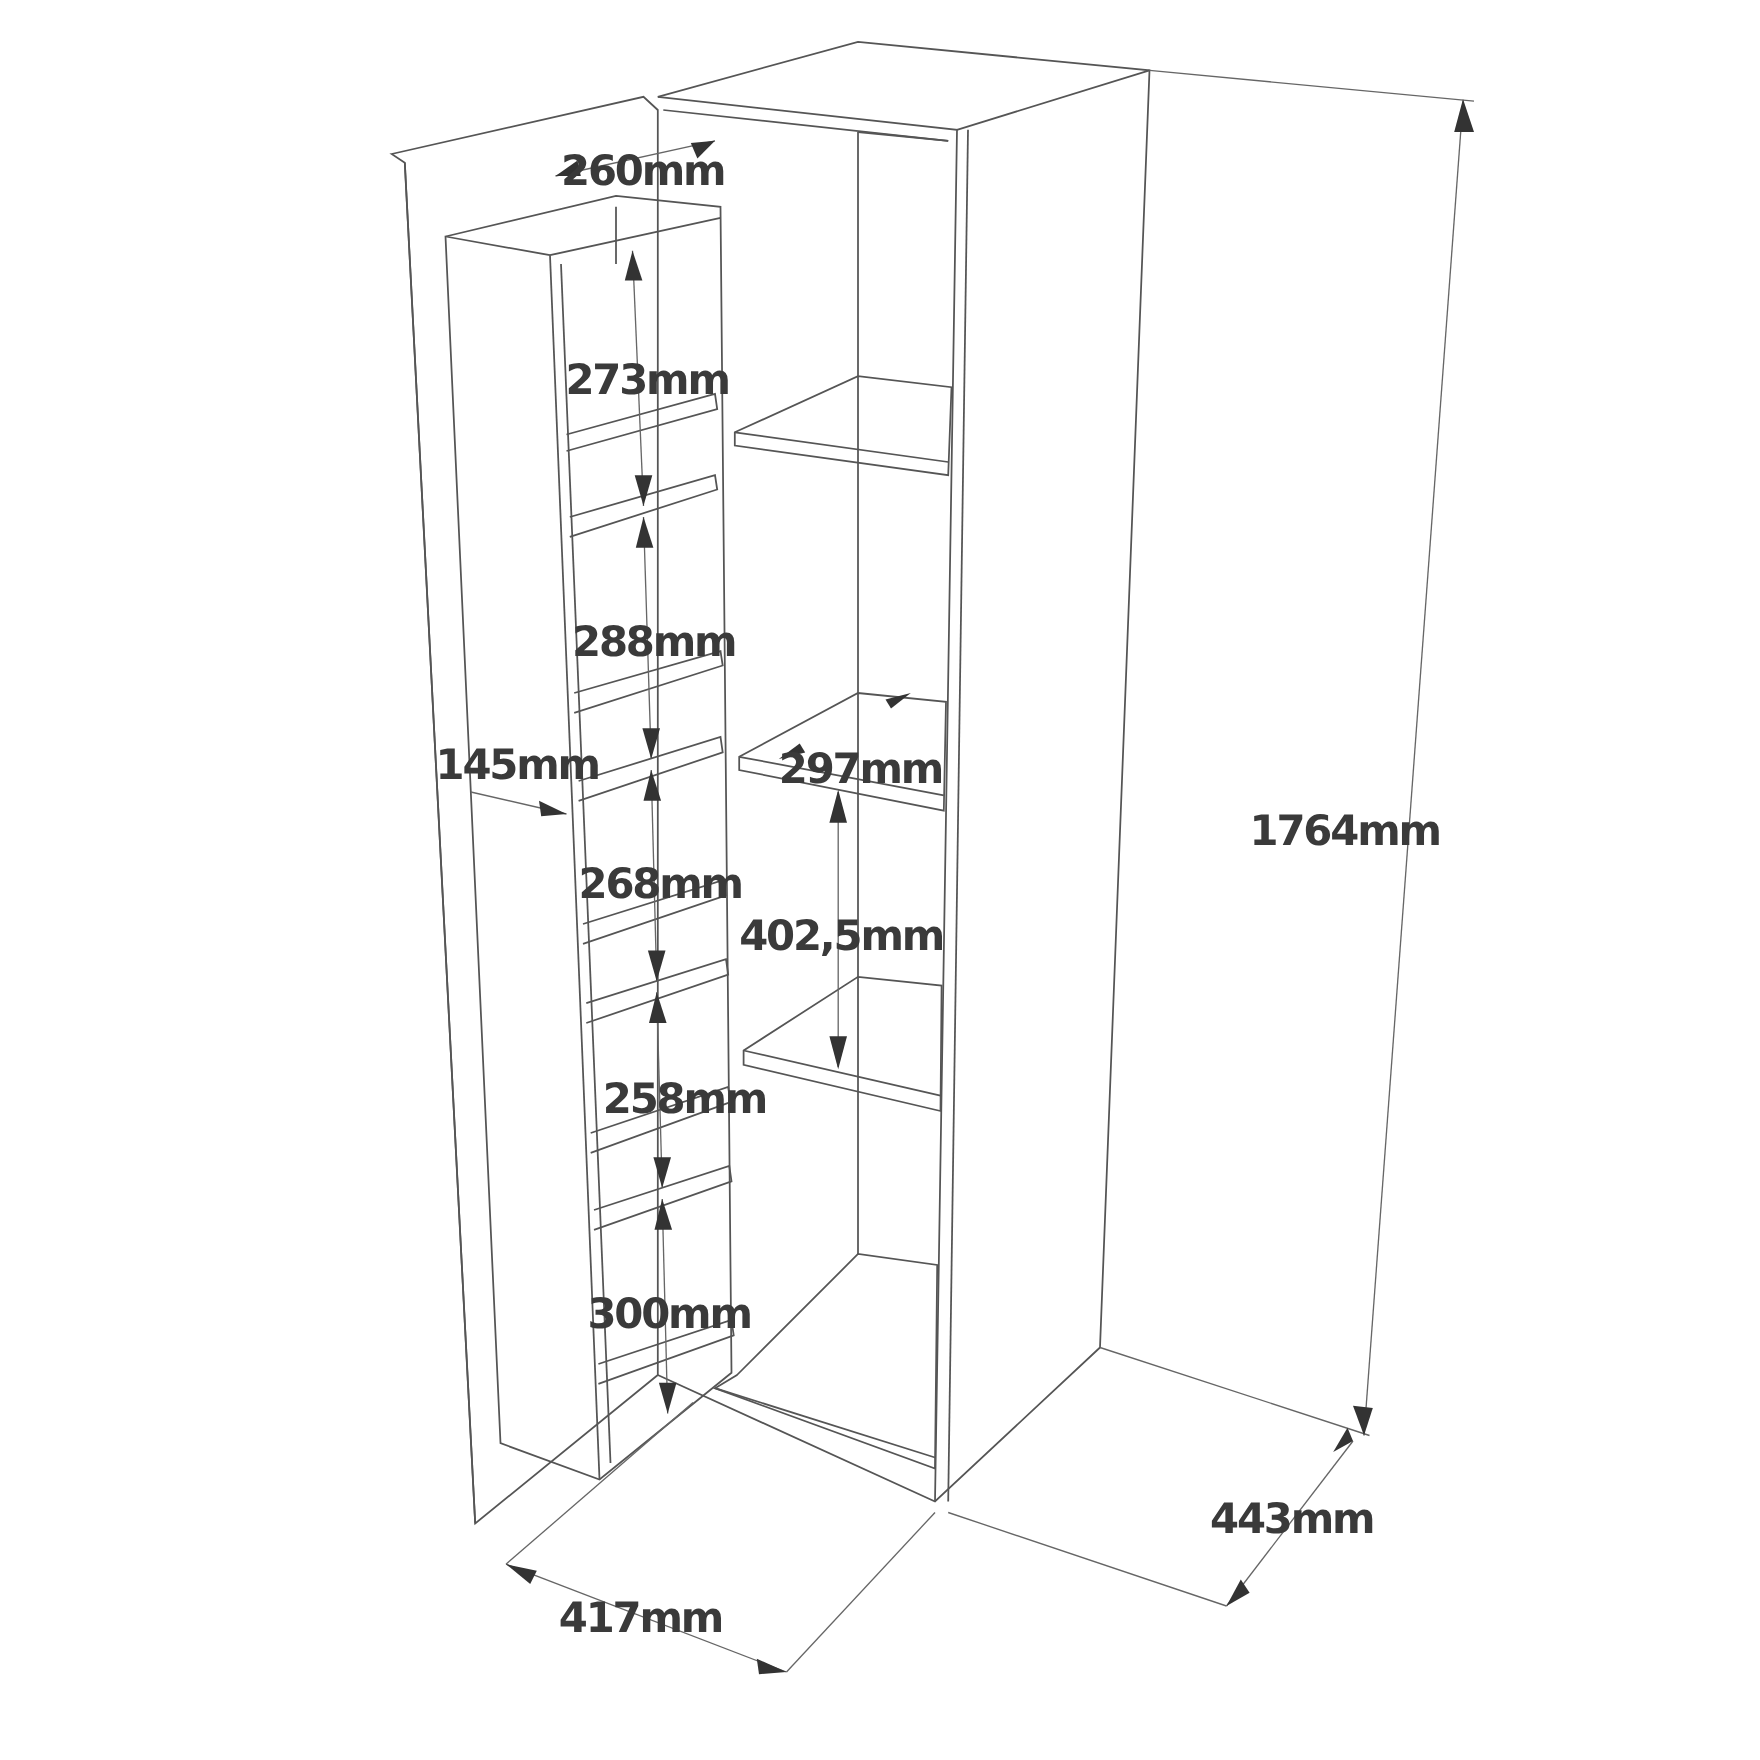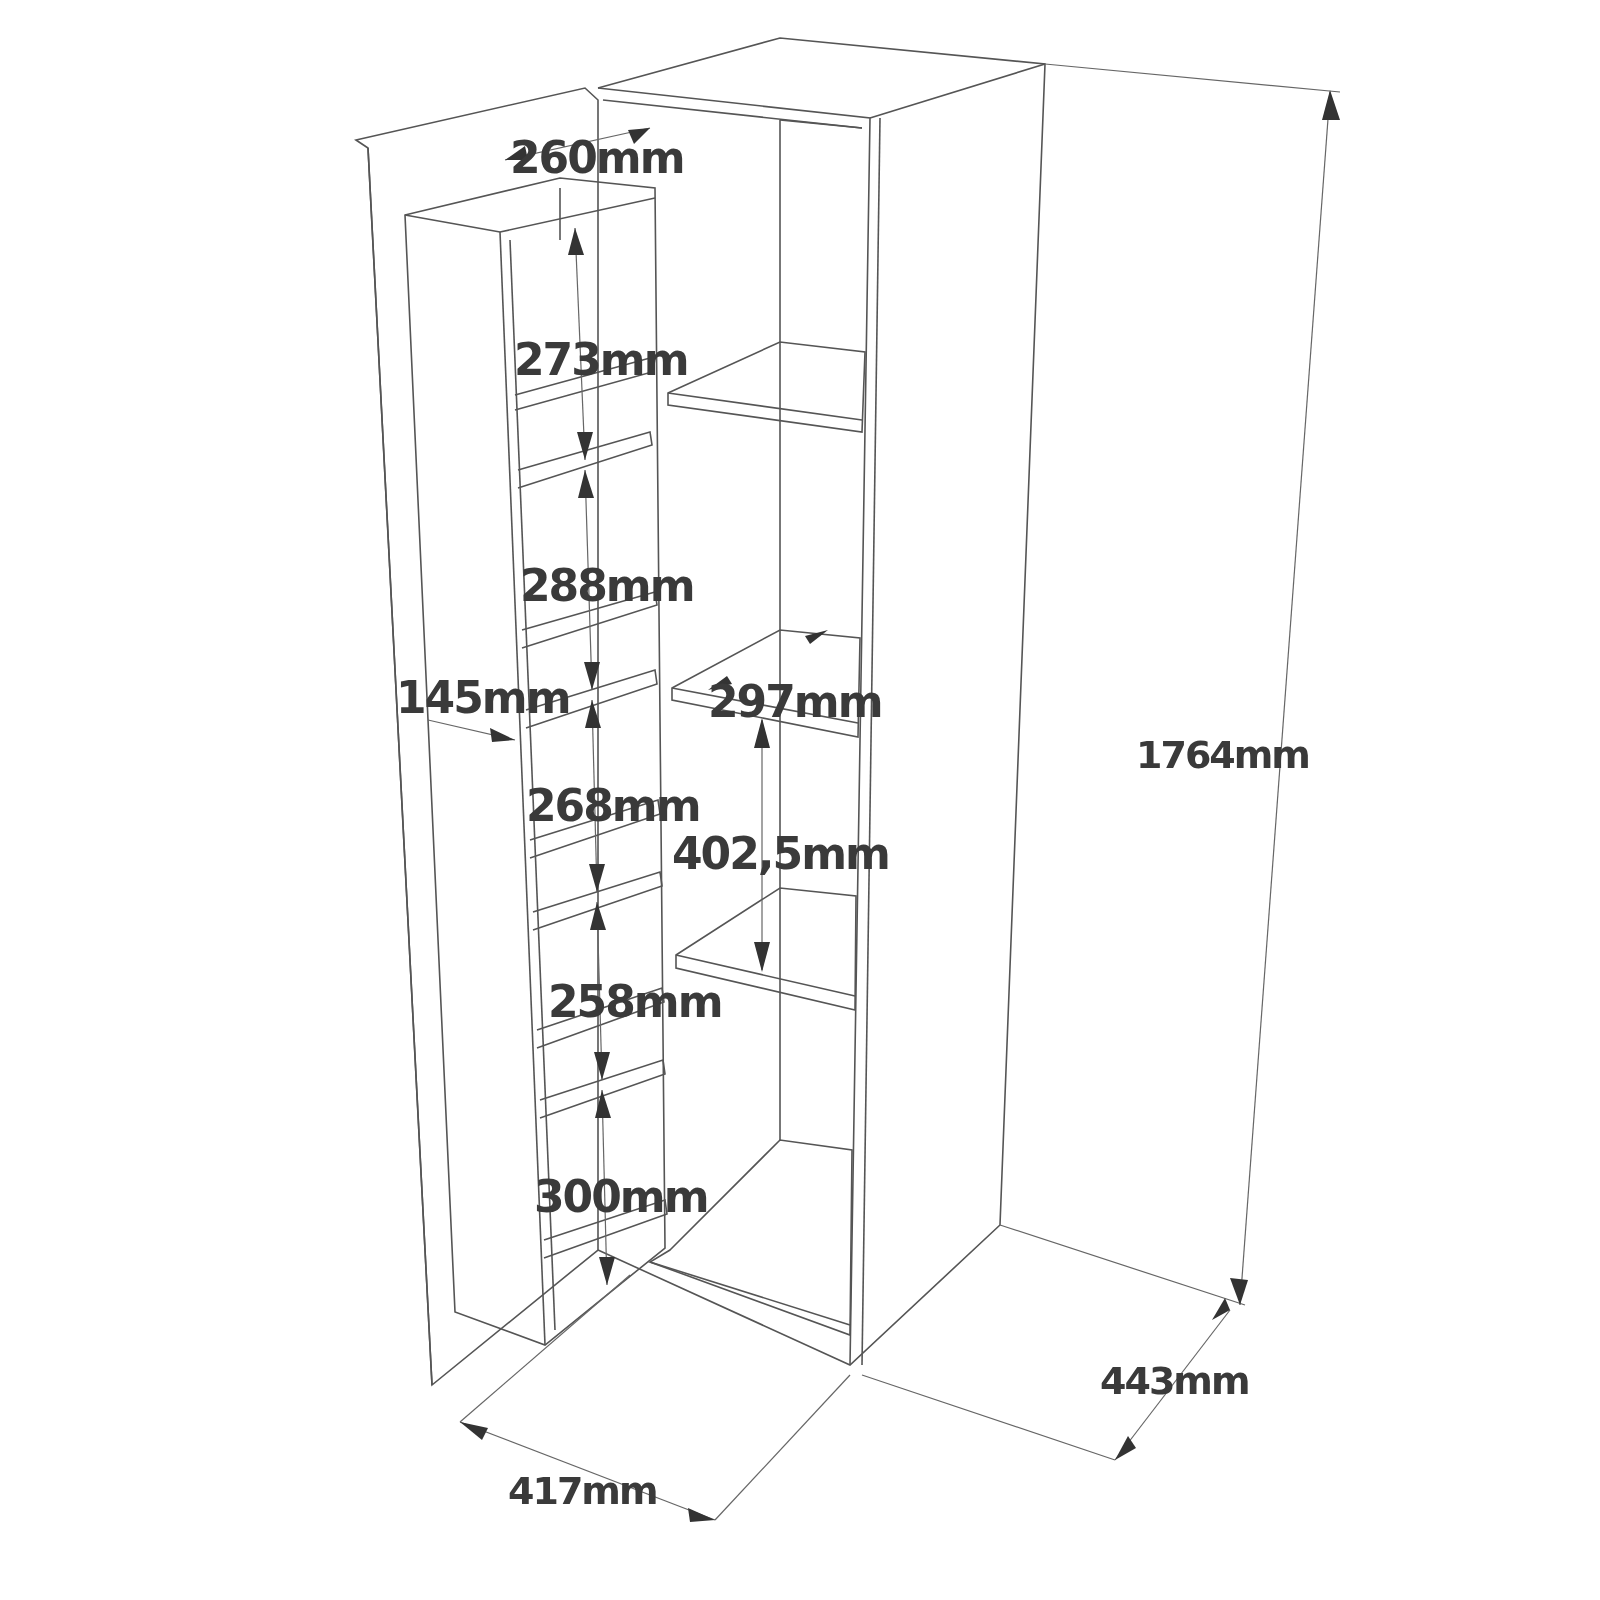--- a/index.html
+++ b/index.html
@@ -2,21 +2,21 @@
 <html><head>
 <meta charset="utf-8">
 <style>
   html, body { margin: 0; padding: 0; background: #ffffff; }
   body { width: 1600px; height: 1600px; position: relative; overflow: hidden; }
   svg.drawing { position: absolute; left: 0; top: 0; }
   .lbl {
     position: absolute;
     font-family: "DejaVu Sans", sans-serif;
     font-weight: bold;
-    font-size: 44px;
+    font-size: 38px;
     letter-spacing: -2px;
     color: #3a3a3a;
     white-space: nowrap;
     line-height: 1;
   }
   .lbl.big { font-size: 38px; }
 </style>
 </head>
 <body>
 
@@ -105,23 +105,23 @@
     <polygon points="762,972 754,942 770,942"></polygon>
     <polygon points="515,740 490,728 492,742"></polygon>
     <polygon points="505,160 525,146 528,160"></polygon>
     <polygon points="650,128 628,130 634,144"></polygon>
     <polygon points="828,630 805,636 810,644"></polygon>
     <polygon points="708,690 732,684 727,676"></polygon>
   </g>
 </svg>
 
 <div class="lbl" style="left:510px;top:136px;">260mm</div>
-<div class="lbl" style="left:514px;top:326px;margin-top:12px;">273mm</div>
+<div class="lbl" style="left:514px;top:326px;">273mm</div>
 <div class="lbl" style="left:520px;top:564px;">288mm</div>
 <div class="lbl" style="left:526px;top:784px;">268mm</div>
 <div class="lbl" style="left:548px;top:980px;">258mm</div>
 <div class="lbl" style="left:534px;top:1175px;">300mm</div>
 <div class="lbl" style="left:396px;top:676px;">145mm</div>
 <div class="lbl" style="left:708px;top:680px;">297mm</div>
 <div class="lbl" style="left:672px;top:832px;">402,5mm</div>
 <div class="lbl big" style="left:1136px;top:736px;">1764mm</div>
 <div class="lbl big" style="left:1100px;top:1362px;">443mm</div>
-<div class="lbl big" style="left:508px;top:1452px;margin-top:20px;">417mm</div>
+<div class="lbl big" style="left:508px;top:1452px;">417mm</div>
 
 </body></html>

